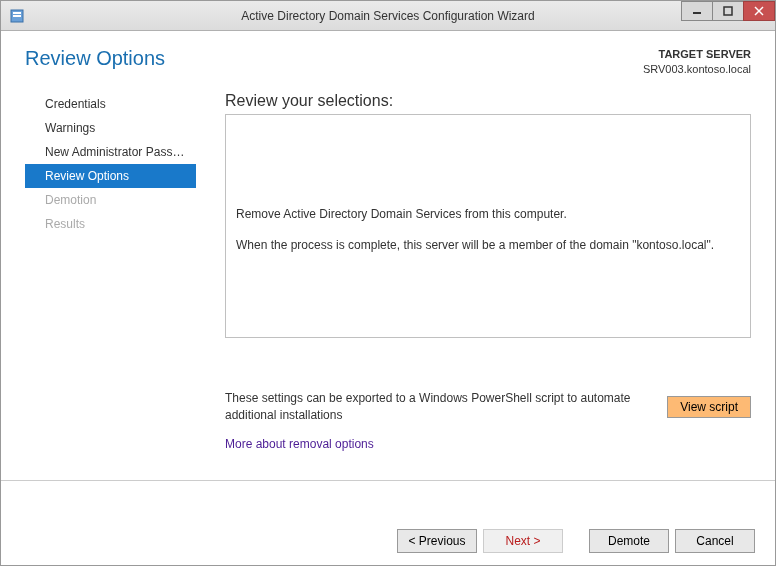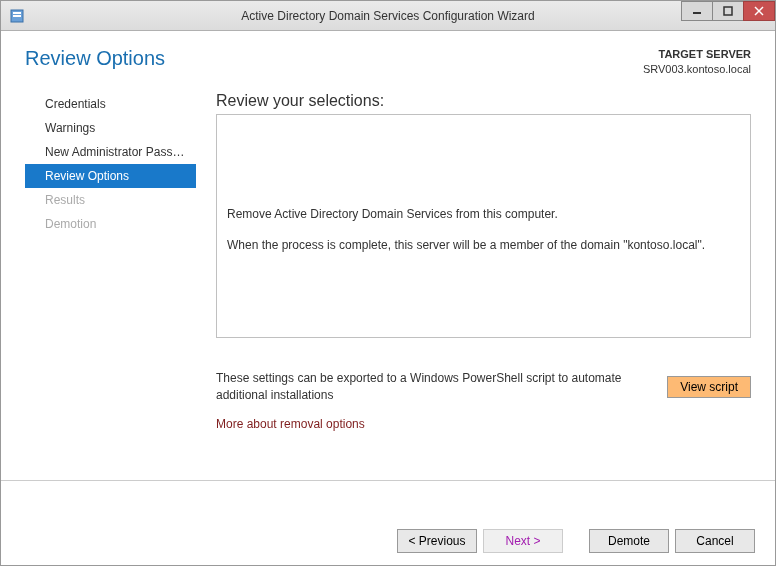--- a/index.html
+++ b/index.html
@@ -10,41 +10,41 @@
     .titlebar-title { position: absolute; left: 50%; transform: translateX(-50%); font-size: 12px; color: #333; }
     .window-controls { position: absolute; right: 0; top: 0; display: flex; height: 20px; }
     .win-btn { width: 32px; height: 20px; border: 1px solid #888; background: #d8d8d8; display: flex; align-items: center; justify-content: center; font-size: 11px; cursor: default; margin-left: -1px; }
     .win-btn.close { background: #c75050; color: #fff; border-color: #a04040; }
     
     .header-section { padding: 16px 24px 8px 24px; display: flex; justify-content: space-between; align-items: flex-start; }
     .page-title { font-size: 20px; font-weight: 300; color: #1a6fb0; font-family: "Segoe UI Light", "Segoe UI", sans-serif; }
     .target-info { text-align: right; font-size: 11px; color: #333; line-height: 1.4; }
     .target-label { font-weight: bold; }
     
-    .content { display: flex; padding: 6px 0 0 0; height: 420px; }
+    .content { display: flex; padding: 6px 0 0 0; height: 420px; gap: 9px; }
     
     .sidebar { width: 195px; padding: 0 0 0 18px; }
     .nav-item { font-size: 12px; padding: 5px 10px 5px 26px; color: #333; cursor: default; white-space: nowrap; overflow: hidden; text-overflow: ellipsis; }
     .nav-item.active { background: #1979ca; color: #fff; margin-left: 6px; padding-left: 20px; }
     .nav-item.disabled { color: #aaa; }
     
     .main { flex: 1; padding: 0 24px 0 20px; display: flex; flex-direction: column; }
     .selections-label { font-size: 16px; color: #333; margin-bottom: 4px; }
     .selections-box { border: 1px solid #c0c0c0; background: #fff; height: 224px; padding: 90px 10px 10px 10px; font-size: 12px; color: #333; line-height: 1.6; }
     .selections-box p { margin-bottom: 12px; }
     
-    .export-row { display: flex; justify-content: space-between; align-items: center; margin-top: 32px; gap: 12px; }
+    .export-row { display: flex; justify-content: space-between; align-items: center; margin-top: 52px; gap: 12px; }
     .export-text { font-size: 12px; color: #333; flex: 1; line-height: 1.4; }
     .view-script-btn { font-size: 12px; padding: 3px 12px; background: #fdba74; border: 1px solid #999; cursor: pointer; white-space: nowrap; }
     
-    .more-link { color: #7f1d1d; font-size: 12px; margin-top: 14px; display: inline-block; cursor: pointer; }
+    .more-link { color: #4c1d95; font-size: 12px; margin-top: 14px; display: inline-block; cursor: pointer; }
     
     .footer { border-top: 1px solid #ccc; padding: 12px 20px; display: flex; justify-content: flex-end; gap: 6px; position: absolute; bottom: 0; left: 0; right: 0; background: #fff; }
     .footer-btn { font-size: 12px; padding: 4px 0; width: 80px; background: #e8e8e8; border: 1px solid #999; cursor: pointer; margin-top: 36px; }
-    .footer-btn.disabled { color: #a21caf; border-color: #ccc; background: #f0f0f0; cursor: default; }
+    .footer-btn.disabled { color: #b91c1c; border-color: #ccc; background: #f0f0f0; cursor: default; }
     .footer-gap { width: 14px; }
   </style>
 </head>
 <body>
 
 <div class="titlebar">
   <span class="titlebar-icon">
     <svg width="14" height="14" viewBox="0 0 14 14">
         <rect x="1" y="1" width="12" height="12" fill="#6aa0d8" stroke="#3a70a8"></rect>
         <rect x="3" y="3" width="8" height="2" fill="#fff"></rect>
@@ -79,22 +79,22 @@
     <div>SRV003.kontoso.local</div>
   </div>
 </div>
 
 <div class="content">
   <div class="sidebar">
     <div class="nav-item">Credentials</div>
     <div class="nav-item">Warnings</div>
     <div class="nav-item">New Administrator Passw...</div>
     <div class="nav-item active">Review Options</div>
+    <div class="nav-item disabled">Demotion</div>
     <div class="nav-item disabled">Results</div>
-    <div class="nav-item disabled">Demotion</div>
   </div>
 
   <div class="main">
     <div class="selections-label">Review your selections:</div>
     <div class="selections-box">
       <p>Remove Active Directory Domain Services from this computer.</p>
       <p>When the process is complete, this server will be a member of the domain "kontoso.local".</p>
     </div>
 
     <div class="export-row">

